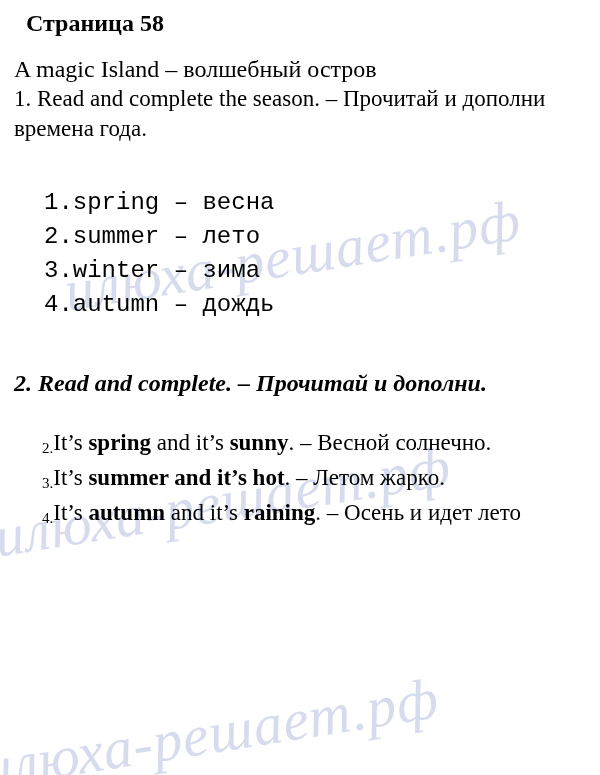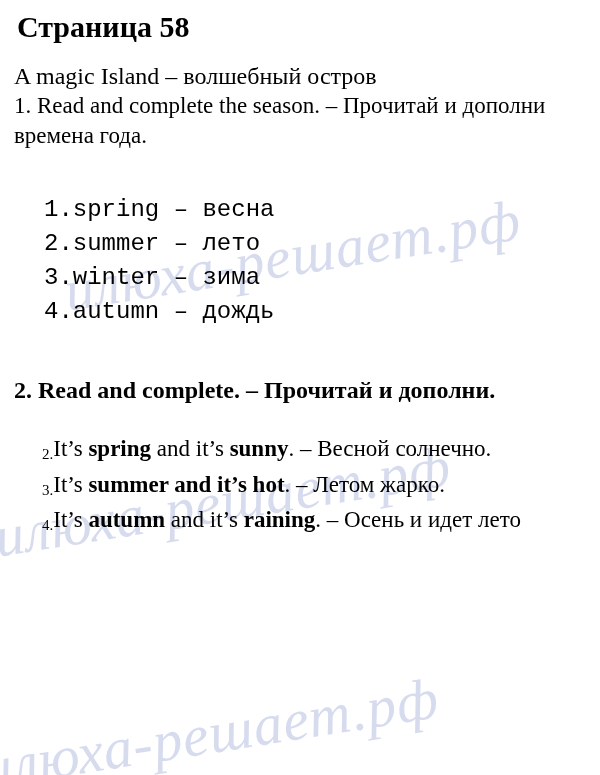--- a/index.html
+++ b/index.html
@@ -41,23 +41,23 @@
   .wm1 { left: 62px;  top: 222px; }
   .wm2 { left: -8px;  top: 468px; }
   .wm3 { left: -20px; top: 700px; }
 
   .content {
     position: relative;
     z-index: 2;
   }
 
   h1.page-title {
-    font-size: 30px;
+    font-size: 24px;
     font-weight: bold;
-    margin: 0 0 18px 3px;
+    margin: 0 0 18px 12px;
     line-height: 1.1;
   }
 
   .heading {
     font-size: 24px;
     font-weight: normal;
     margin: 0 0 0 0;
     line-height: 1.25;
   }
 
@@ -81,20 +81,21 @@
   .num { font-size: 24px; }
 
   .gap-1 { height: 28px; }
   .gap-2 { height: 22px; }
 
   .task2 {
     font-size: 24px;
     font-weight: bold;
     line-height: 1.3;
     margin: 0 0 16px 0;
+    font-style: italic;
   }
 
   .sentences {
     padding-left: 28px;
     font-size: 23px;
     line-height: 1.45;
   }
   .sentences .s-item {
     margin-bottom: 2px;
   }

